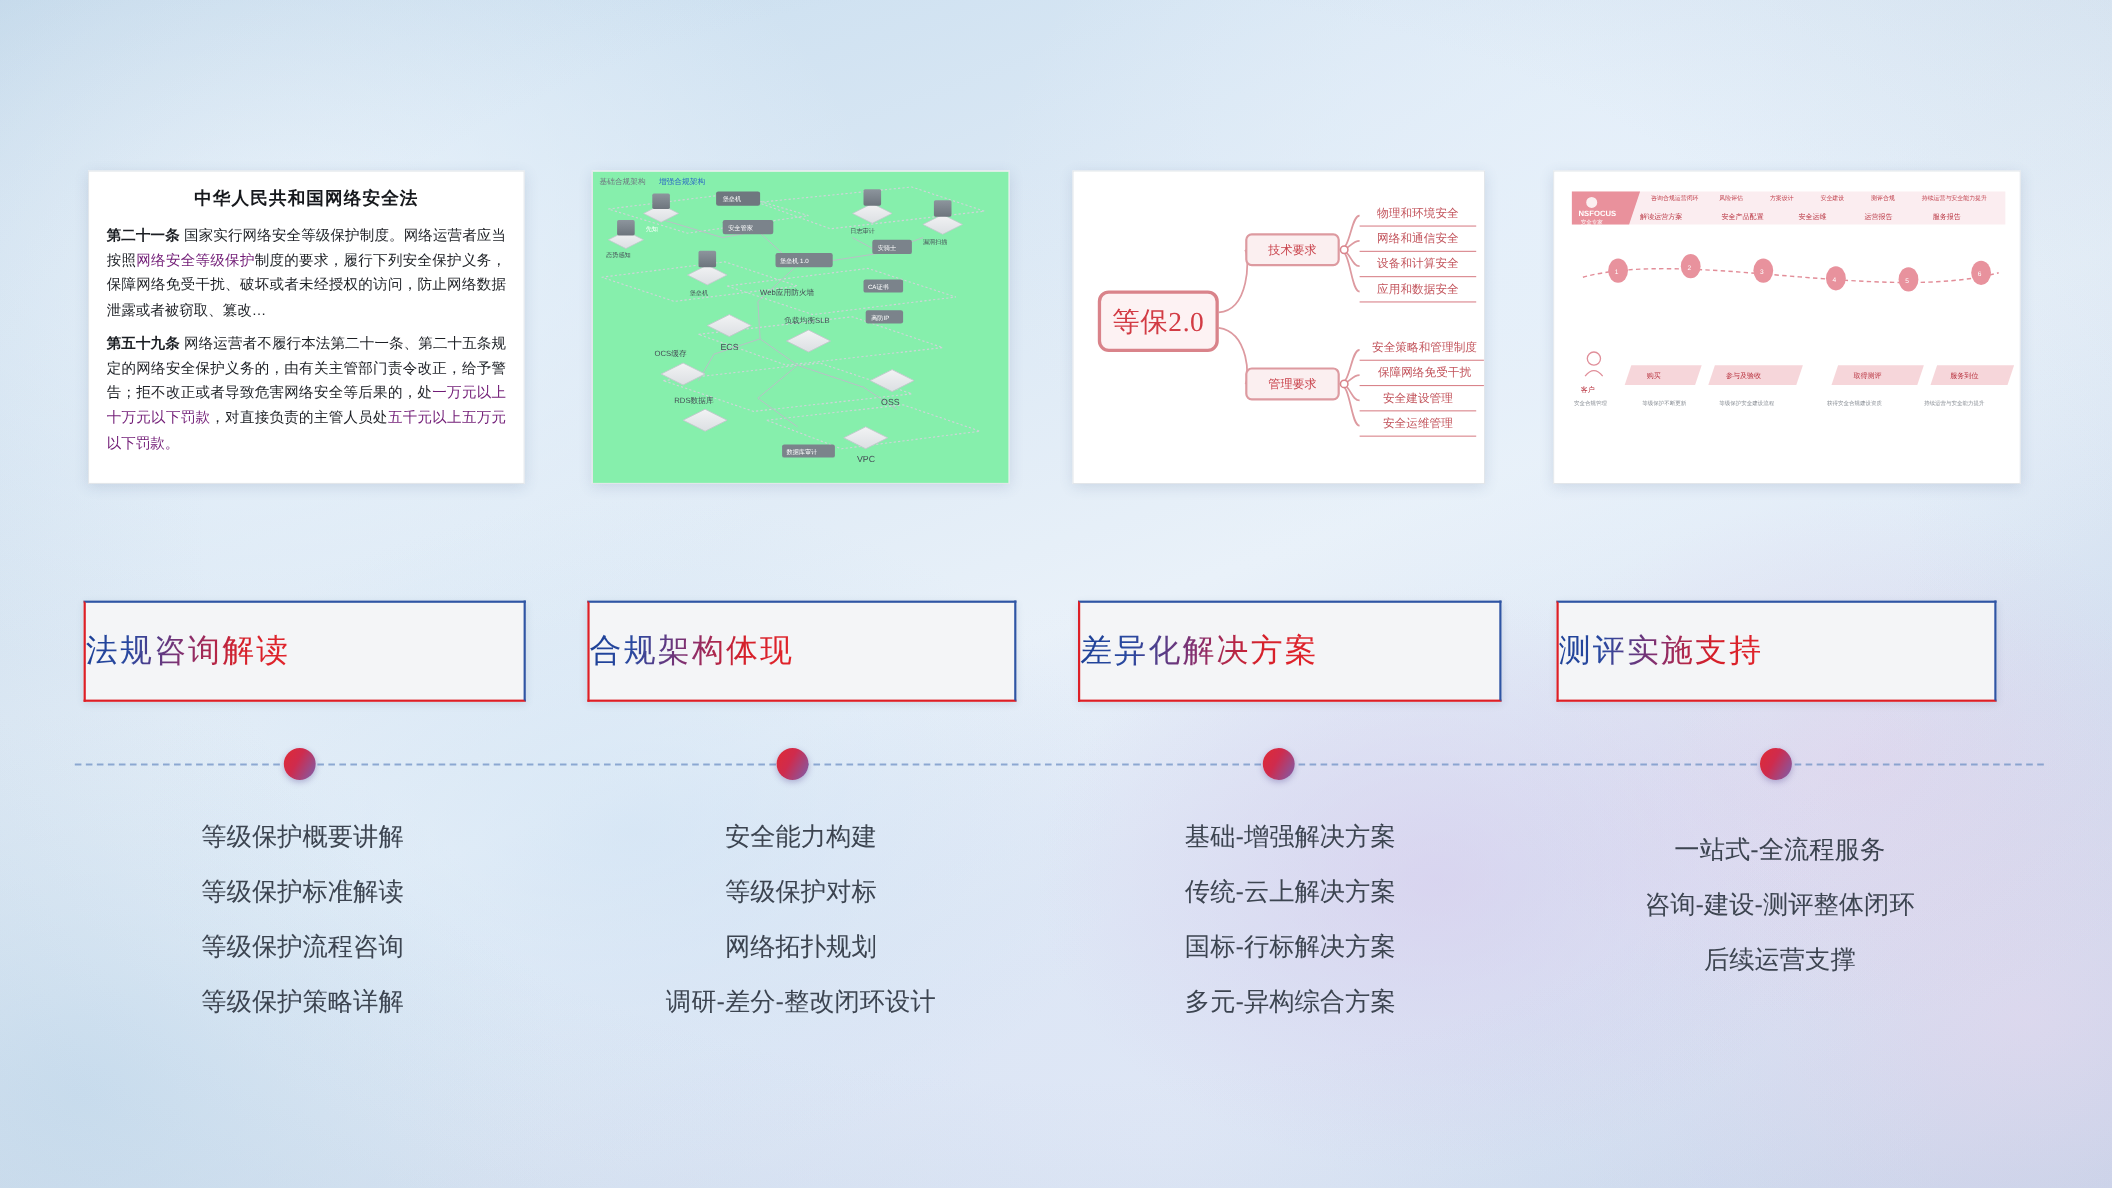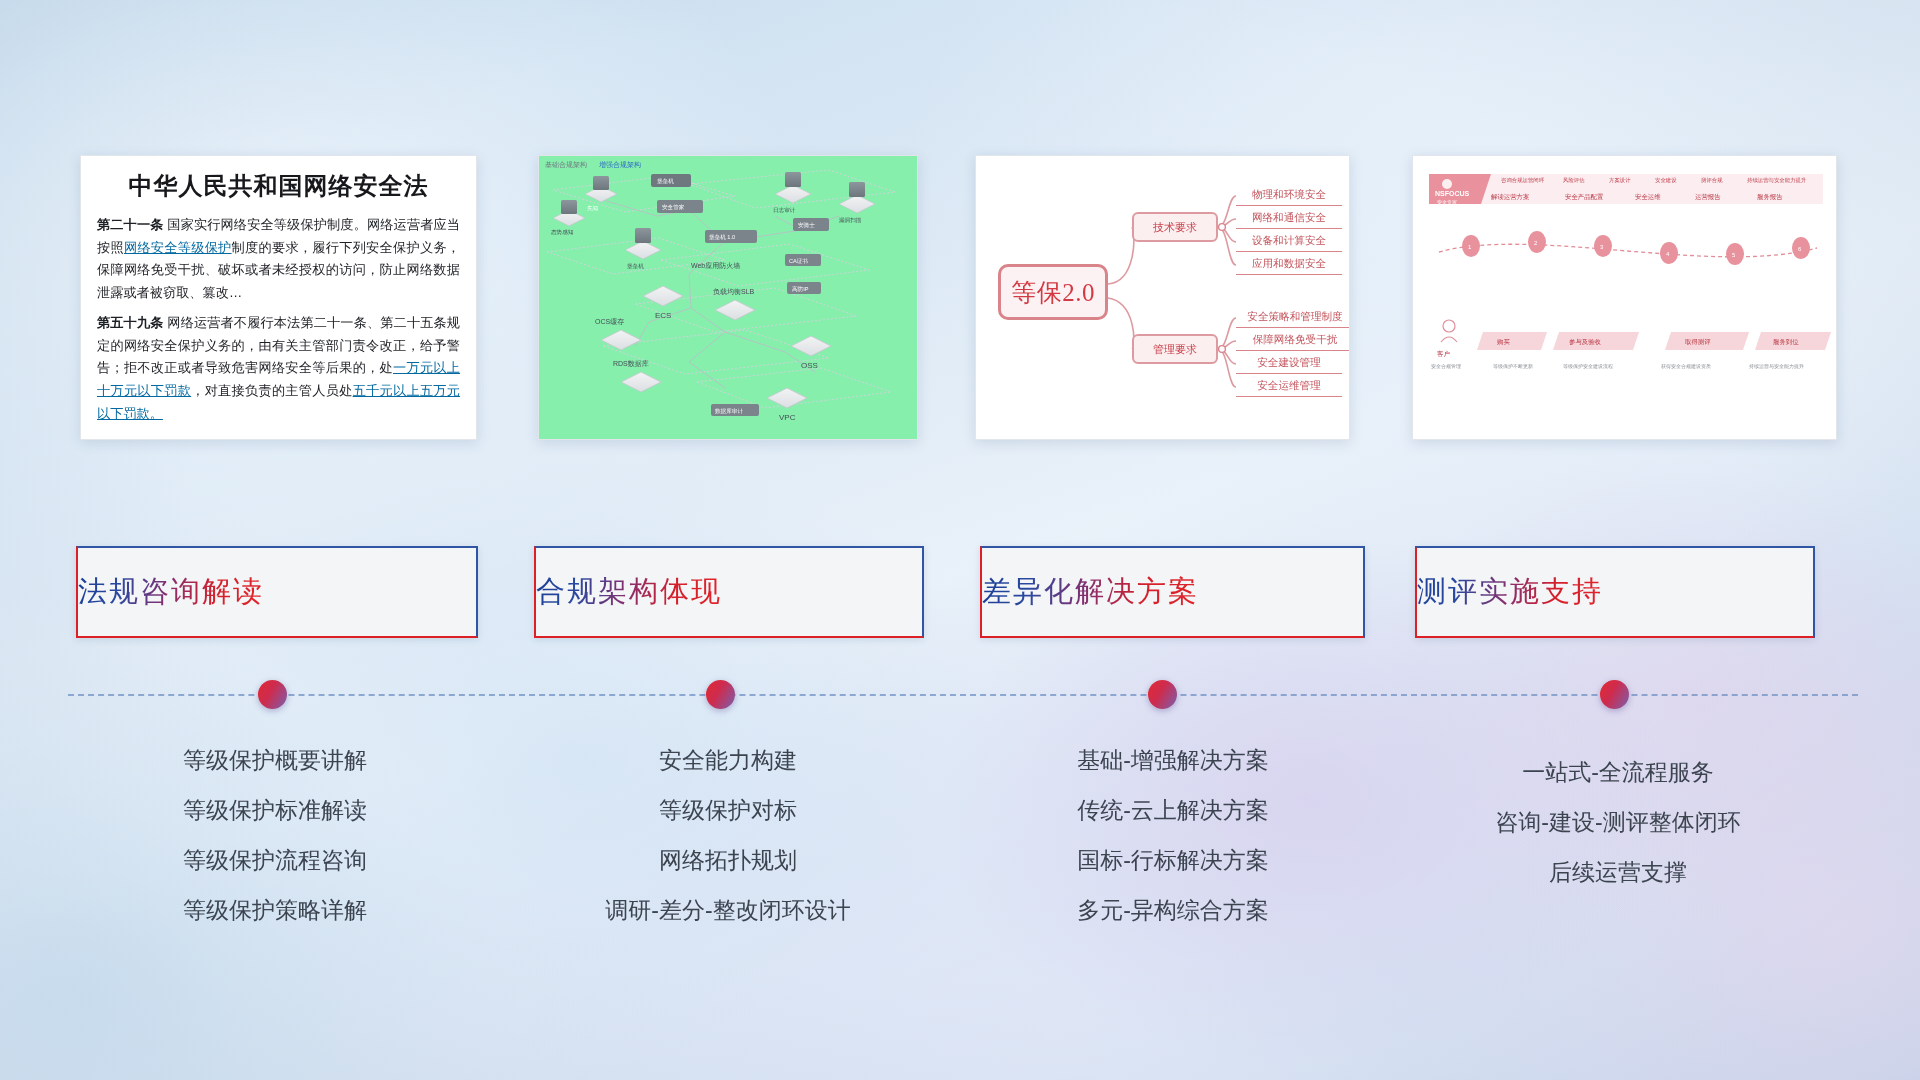--- a/index.html
+++ b/index.html
@@ -41,27 +41,27 @@
     overflow:hidden;
   }
   .card-1{ left:80px;  width:397px; }
   .card-2{ left:538px; width:380px; }
   .card-3{ left:975px; width:375px; }
   .card-4{ left:1412px;width:425px; }
 
   
   .law{ padding:14px 16px 10px 16px; }
   .law-title{
-    text-align:center; font-size:24px; font-weight:700; color:#16181c;
+    text-align:center; font-size:16px; font-weight:700; color:#16181c;
     letter-spacing:1px; margin-bottom:12px;
   }
   .law-p{ font-size:13.2px; line-height:1.72; color:#1c1f24; text-align:justify; }
   .law-p + .law-p{ margin-top:7px; }
   .law-art{ font-weight:700; }
-  .law-red{ color:#0369a1;text-decoration:underline; }
+  .law-red{ color:#701a75; }
 
   
   .arch{ position:relative; width:100%; height:100%; background:#86efac; }
   .arch-tabs{ position:absolute; left:6px; top:4px; font-size:7px; color:#6f7880; display:flex; gap:12px;}
   .arch-tabs b{ font-weight:400; }
   .arch-tabs .sel{ color:#2b68c4; }
   .arch svg{ position:absolute; inset:0; }
   .node-lbl{ font-size:5.6px; fill:#ffffff; }
   .node-lbl-d{ font-size:5.6px; fill:#444c55; }
 

